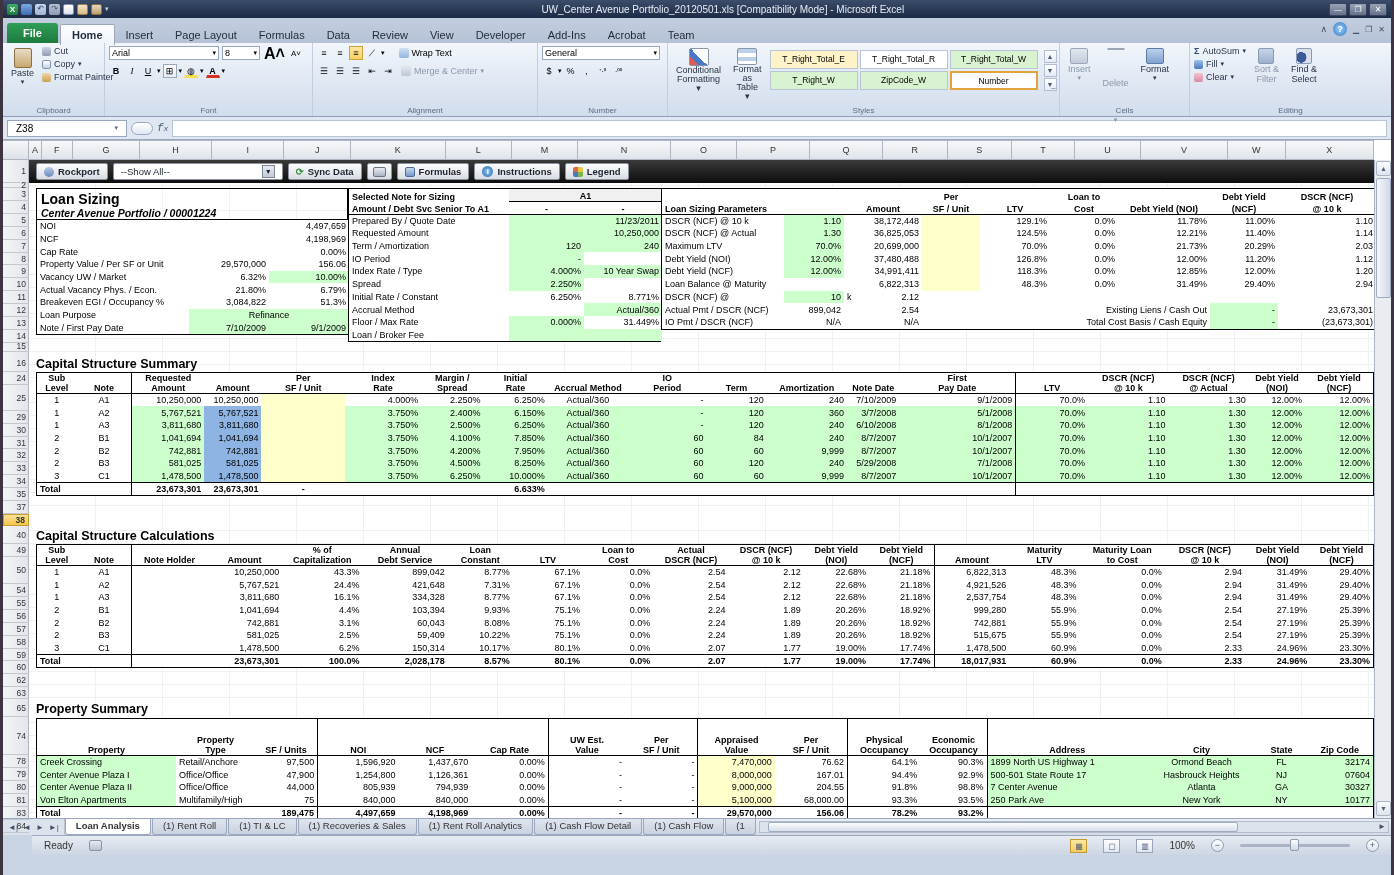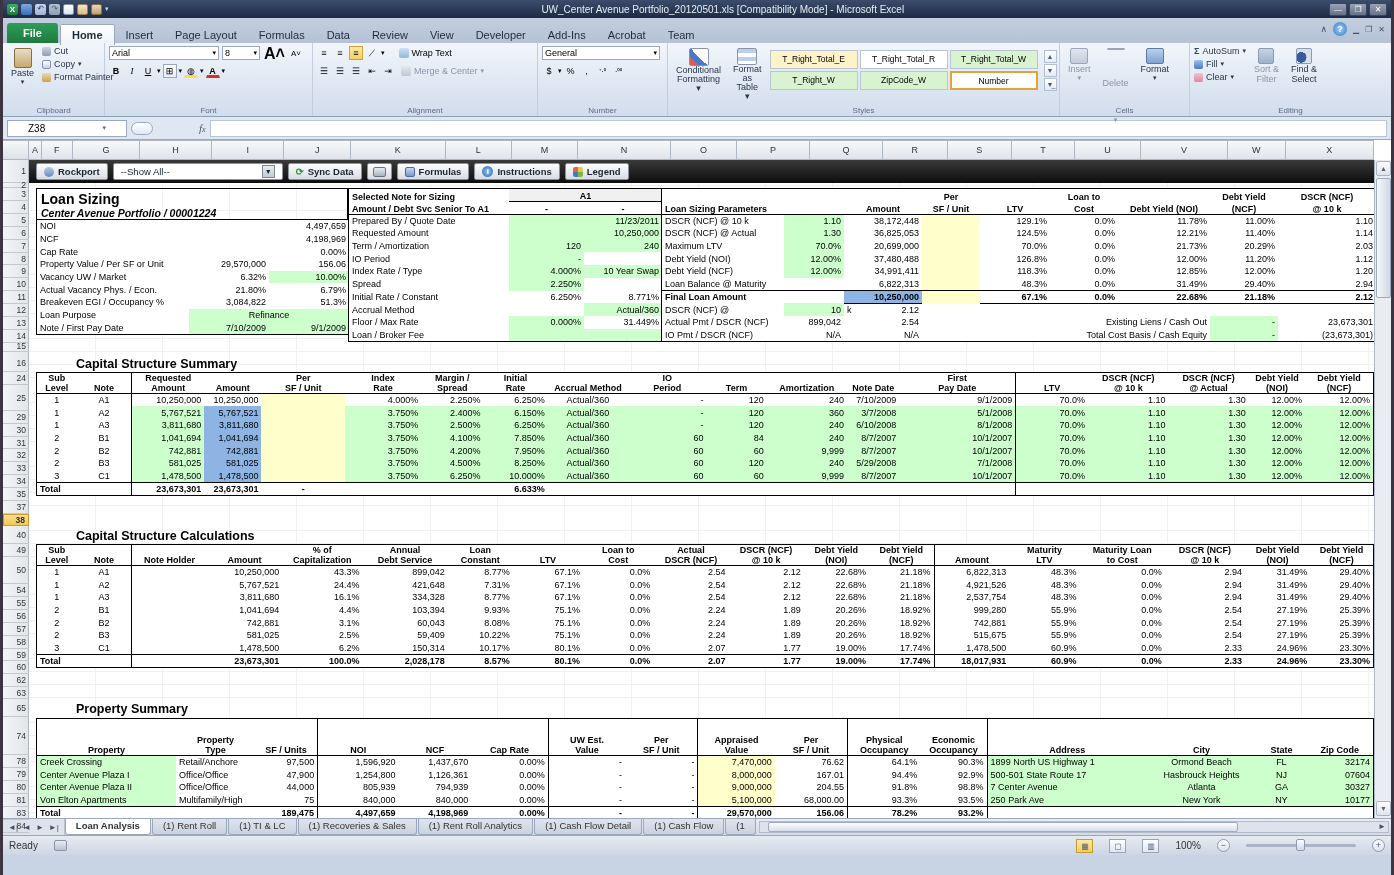--- a/index.html
+++ b/index.html
@@ -38,22 +38,22 @@
   .fbtn.framed { border-color:#b3bed2; background:linear-gradient(#fff,#e8eef7); }
   .sel-yellow { background:linear-gradient(#fde8a2,#f7cf62); border:1px solid #c9a33d; }
   .stylebox { display:grid; grid-template-columns:repeat(3,88px); grid-auto-rows:19px; gap:2px; align-content:start; margin-top:4px; }
   .styleitem { font-size:8.5px; text-align:center; line-height:17px; border:1px solid #b9c4d6; background:#fff; white-space:nowrap; overflow:hidden; }
   .styleitem.sel { border:2px solid #e2a33c; }
   .gallscroll { display:flex; flex-direction:column; gap:1px; margin:4px 0 0 2px; }
   .gsb { width:13px; height:13px; border:1px solid #b3bed2; background:linear-gradient(#fff,#e4ebf5); font-size:7px; text-align:center; line-height:12px; color:#4a5a74; }
 
   
   #fbar { height:23px; background:#dfe8f2; border-bottom:1px solid #9aa7bd; display:flex; align-items:center; padding:2px 4px; gap:4px; }
-  #namebox { width:120px; height:17px; background:#fff; border:1px solid #9aa7bd; font-size:10px; padding:0 20px; display:flex; justify-content:space-between; align-items:center; }
-  .fxsym { font-style:italic; font-size:11px; color:#4a5a74; font-family:Liberation Serif, serif;margin-left:42px; }
+  #namebox { width:120px; height:17px; background:#fff; border:1px solid #9aa7bd; font-size:10px; padding:0 8px; display:flex; justify-content:space-between; align-items:center; }
+  .fxsym { font-style:italic; font-size:11px; color:#4a5a74; font-family:Liberation Mono, monospace; }
   #finput { flex:1; height:17px; background:#fff; border:1px solid #b9c4d6; }
   .oval { width:22px; height:13px; border:1px solid #9aa7bd; border-radius:7px; background:linear-gradient(#fff,#dfe8f2); }
 
   
   #sheetwrap { position:relative; height:678px; background:#fff; }
   #corner { position:absolute; left:0; top:0; width:26px; height:20px; background:linear-gradient(#f6f7f9,#dde1e8); border:1px solid #aeb6c2; border-left:none; }
   #colhead { position:absolute; left:26px; top:0; right:17px; height:20px; display:flex; }
   .ch { height:20px; border-right:1px solid #aeb6c2; border-top:1px solid #aeb6c2; border-bottom:1px solid #aeb6c2; background:linear-gradient(#f7f8fa,#e0e4ea); font-size:9px; color:#333; text-align:center; line-height:18px; }
   #rowhead { position:absolute; left:0; top:20px; width:26px; bottom:0; background:linear-gradient(90deg,#f3f4f6,#e2e5ea); border-right:1px solid #aeb6c2; }
   .rh { position:absolute; left:0; width:26px; border-bottom:1px solid #c2c8d0; font-size:8.5px; color:#333; text-align:right; padding-right:3px; display:flex; align-items:center; justify-content:flex-end; }
@@ -66,21 +66,21 @@
   #vthumb { position:absolute; left:1px; top:18px; width:15px; height:120px; background:linear-gradient(90deg,#f6f8fb,#cfd9e8); border:1px solid #9fabbf; border-radius:2px; }
 
   
   #band { position:absolute; left:0; top:0; width:100%; height:23px; background:linear-gradient(#3a3a3a,#0d0d0d); display:flex; align-items:center; gap:5px; padding-left:7px; }
   .tbtn { height:17px; background:linear-gradient(#fdfdfd,#d8dce2); border:1px solid #8a929e; border-radius:2px; font-size:9.5px; font-weight:bold; color:#1c2430; display:inline-flex; align-items:center; gap:4px; padding:0 7px; }
   #showall { width:170px; font-weight:normal; justify-content:space-between; background:#fff; }
   .ddarrow { width:13px; height:13px; background:linear-gradient(#e8ecf2,#c2cad6); border:1px solid #7e8796; font-size:7px; line-height:12px; text-align:center; }
 
   
   .abs { position:absolute; }
-  .stitle { font-weight:bold; font-size:12.5px; color:#000;margin-left:40px; }
+  .stitle { font-weight:bold; font-size:12.5px; color:#000; }
   table.sh { border-collapse:collapse; table-layout:fixed; background:#fff; font-size:9px; }
   table.sh td { padding:0 3px; height:12.7px; white-space:nowrap; overflow:hidden; color:#000; }
   .bx { border:1.5px solid #000; }
   .g { background:#ccffcc; } .y { background:#ffffcc; } .bl { background:#8db4e2; }
   .r { text-align:right; } .c { text-align:center; } .bd { font-weight:bold; }
   .vr { border-right:1px solid #000; } .vl { border-left:1px solid #000; }
   .tln { border-top:1px solid #000; } .bln { border-bottom:1px solid #000; }
   .hdr td { font-weight:bold; vertical-align:bottom; }
   .total td { font-weight:bold; border-top:1px solid #000; }
   .ls-title { font-size:14px; font-weight:bold; padding:2px 4px 0 4px; }
@@ -89,21 +89,21 @@
   
   #tabsbar { height:17px; background:linear-gradient(#e9edf3,#d4dbe6); border-top:1px solid #9aa7bd; display:flex; align-items:stretch; font-size:9.5px; }
   .navs { display:flex; align-items:center; gap:1px; padding:0 3px; background:#dde3ec; border-right:1px solid #b9c2d0; }
   .nav { font-size:8px; color:#44506a; padding:0 2px; }
   .stab { padding:1px 10px; border:1px solid #9aa7bd; border-top:none; background:linear-gradient(#dfe5ee,#c9d2e0); color:#333; border-radius:0 0 3px 3px; margin-right:1px; white-space:nowrap; }
   .stab.active { background:#fff; font-weight:bold; }
   #hscroll { flex:1; margin:2px 2px; background:#dde3ec; border:1px solid #b2bccb; position:relative; }
   #hthumb { position:absolute; left:8px; top:0; bottom:0; width:470px; background:linear-gradient(#fbfcfe,#d8dfeb); border:1px solid #9fabbf; border-radius:2px; }
 
   
-  #statusbar { height:20px; background:linear-gradient(#e6ebf2,#cdd6e3); border-top:1px solid #9aa7bd; display:flex; align-items:center; font-size:10px; color:#333; padding:0 6px; gap:16px; }
+  #statusbar { height:20px; background:linear-gradient(#e6ebf2,#cdd6e3); border-top:1px solid #9aa7bd; display:flex; align-items:center; font-size:10px; color:#333; padding:0 12px; gap:16px;margin-left:29px; }
   #statusbar .grow { flex:1; }
   .viewbtn { width:17px; height:14px; border:1px solid #98a4b8; background:linear-gradient(#fff,#dfe6f0); font-size:8px; text-align:center; line-height:13px; color:#4b5a76; }
   .viewbtn.sel { background:linear-gradient(#fde8a2,#f5cd5e); border-color:#c09b37; }
   #zslider { width:110px; height:3px; background:#aab4c6; border-radius:2px; position:relative; }
   #zthumb { position:absolute; left:50px; top:-5px; width:9px; height:12px; background:linear-gradient(#fdfdfe,#cfd8e6); border:1px solid #8e9ab0; border-radius:2px; }
   .zbtn { width:13px; height:13px; border-radius:50%; border:1px solid #8e9ab0; background:linear-gradient(#fff,#dbe2ee); text-align:center; line-height:11px; font-size:9px; color:#4b5a76; }
 </style>
 </head>
 <body>
 
@@ -651,31 +651,20 @@
                 <td class="">Loan Balance @ Maturity</td>
                 <td class="r"></td>
                 <td class="r">6,822,313</td>
                 <td class="y"></td>
                 <td class="r">48.3%</td>
                 <td class="r">0.0%</td>
                 <td class="r">31.49%</td>
                 <td class="r">29.40%</td>
                 <td class="r">2.94</td>
               </tr>
-              <tr class="total">
-                <td class="bd tln">Final Loan Amount</td>
-                <td class="tln"></td>
-                <td class="r bl tln bln">10,250,000</td>
-                <td class="y tln"></td>
-                <td class="r tln bln">67.1%</td>
-                <td class="r tln bln">0.0%</td>
-                <td class="r tln bln">22.68%</td>
-                <td class="r tln bln">21.18%</td>
-                <td class="r tln bln">2.12</td>
-              </tr>
               <tr>
                 <td class="">DSCR (NCF) @</td>
                 <td class="r g">10</td>
                 <td>
                   <span style="float:left;">k</span>
                   <span style="float:right;">2.12</span>
                 </td>
                 <td class=""></td>
                 <td class="r" colspan="3"></td>
                 <td class="r"></td>

